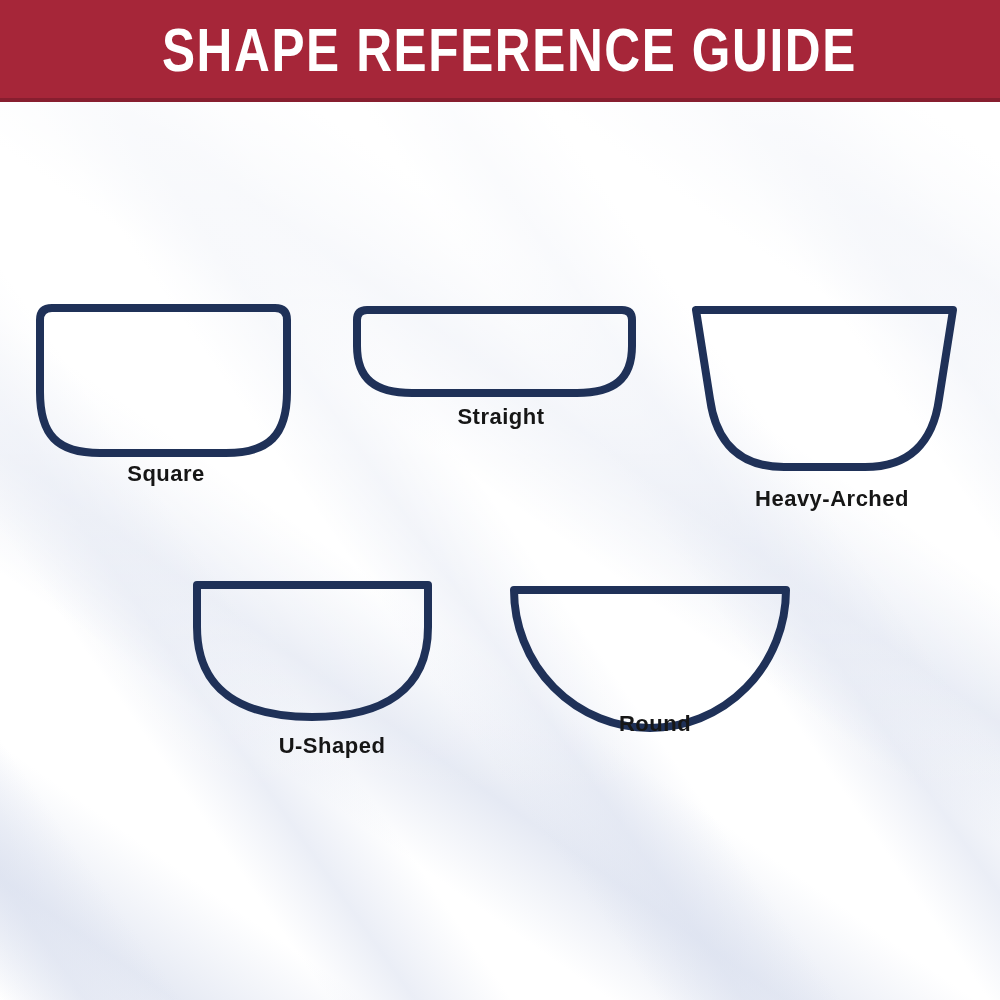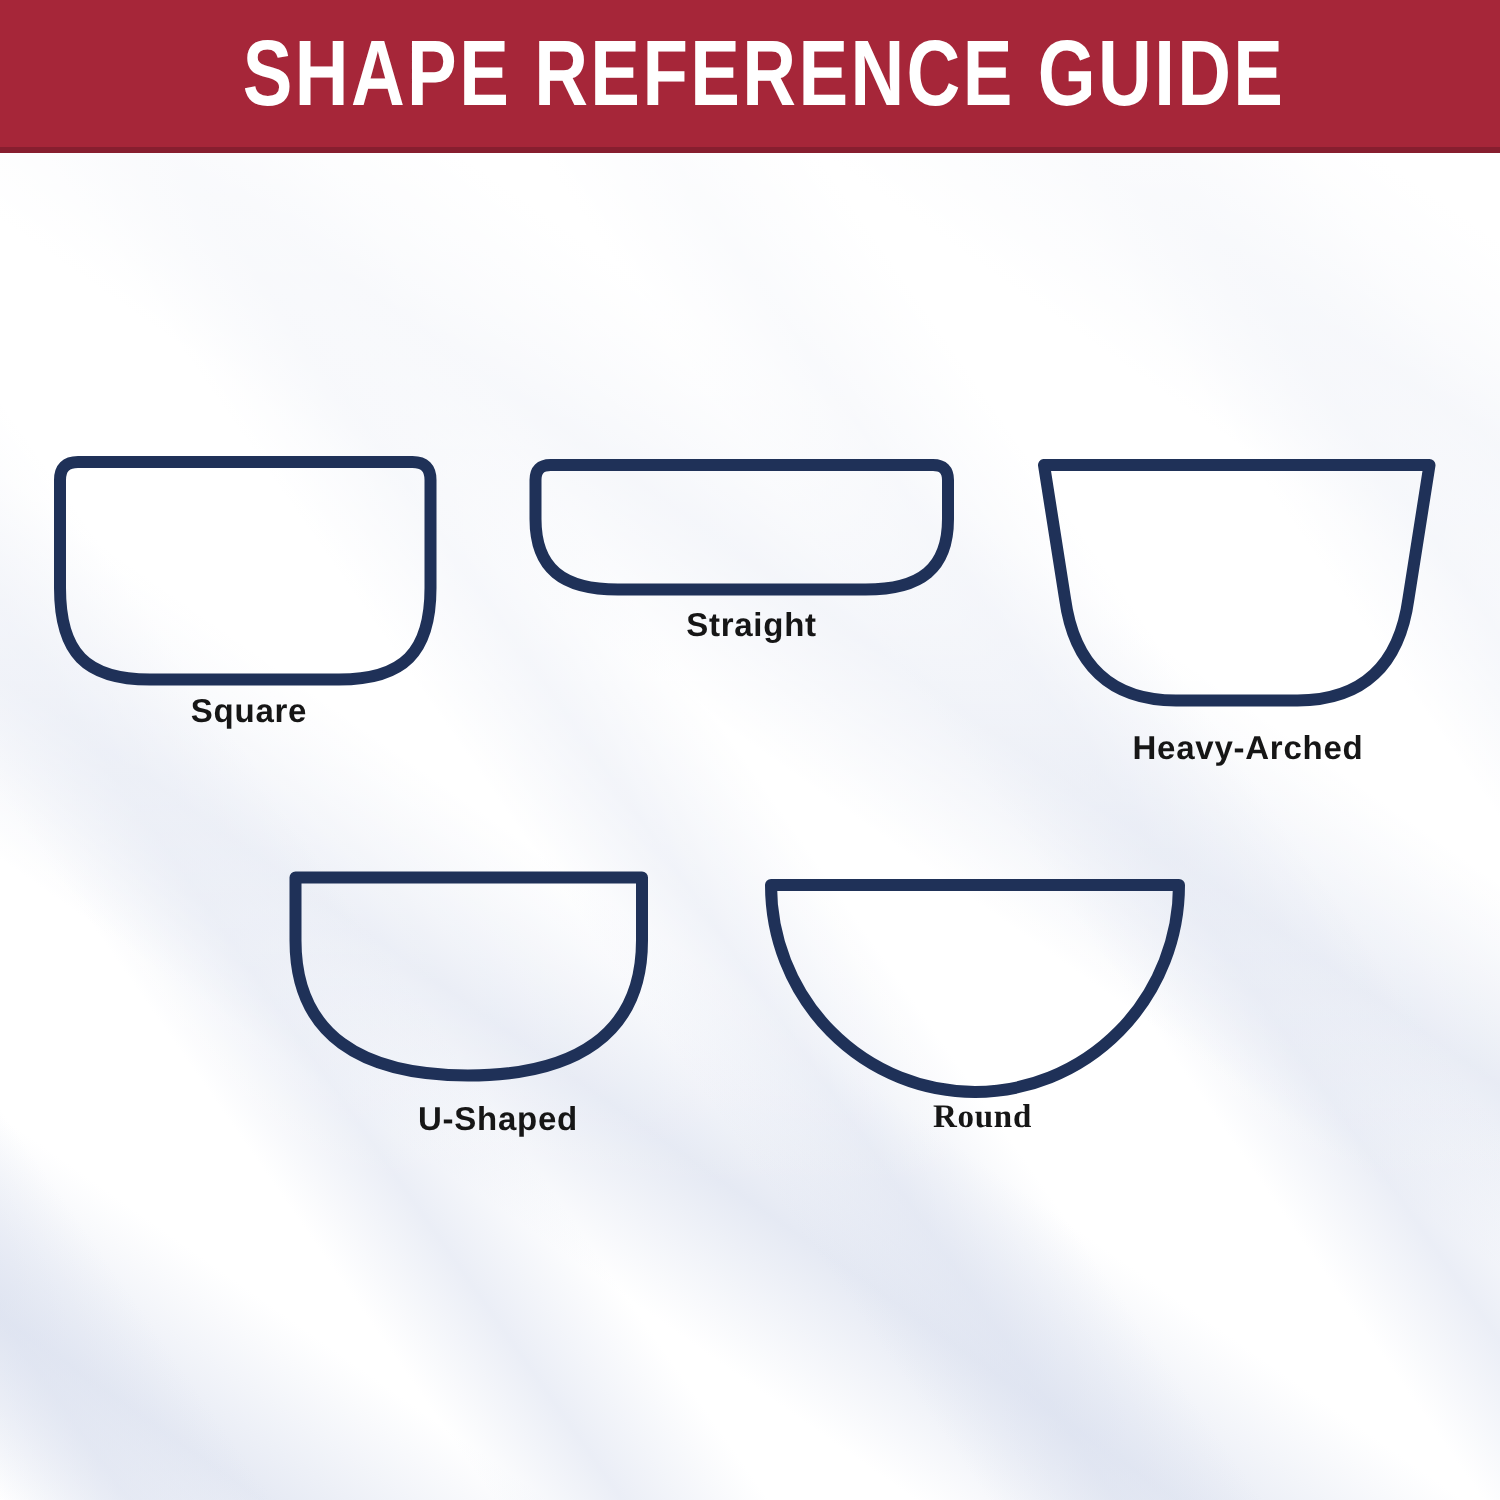--- a/index.html
+++ b/index.html
@@ -103,15 +103,15 @@
     <svg class="shape-svg" style="left:193px;top:581px;" width="239" height="140" viewBox="0 0 239 140">
       <path d="M 4 4 L 235 4 L 235 46 C 235 109 190 136 119 136 C 48 136 4 109 4 46 Z"></path>
     </svg>
     <figcaption class="shape-label" style="left:332px;top:733px;">U-Shaped</figcaption>
   </figure>
 
   <figure>
     <svg class="shape-svg" style="left:509px;top:581px;" width="282" height="151" viewBox="0 0 282 151">
       <path d="M 5 9 L 277 9 A 136 138 0 0 1 5 9 Z"></path>
     </svg>
-    <figcaption class="shape-label" style="left:655px;top:731px;font-family:Liberation Serif, serif;">Round</figcaption>
+    <figcaption class="shape-label" style="left:655px;top:711px;">Round</figcaption>
   </figure>
 </div>
 
 </body></html>

